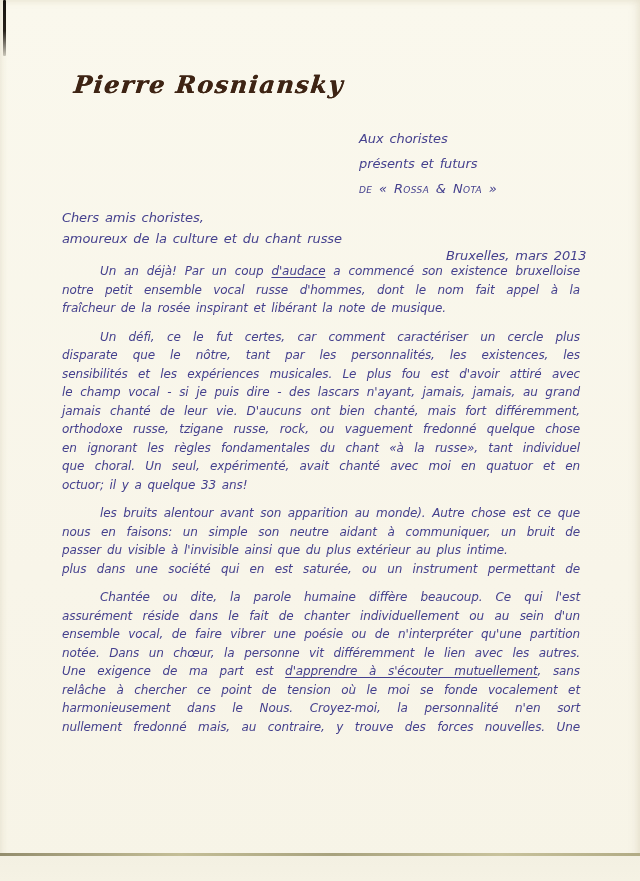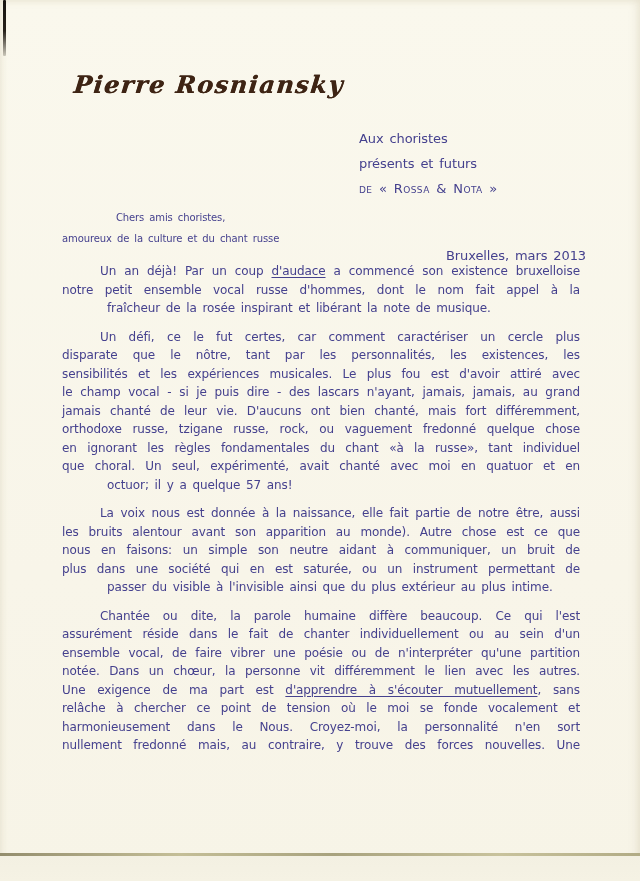--- a/index.html
+++ b/index.html
@@ -39,47 +39,47 @@
     position: absolute; top: 70px; left: 74px;
     font-family: "DejaVu Serif", serif;
     font-style: italic; font-weight: bold;
     font-size: 24px; letter-spacing: 1.5px;
     color: var(--head-ink);
     transform: skewX(-6deg);
     text-shadow: 0.4px 0.3px 0 var(--head-ink);
   }
 
   
-  .hand { word-spacing: 2px; letter-spacing: -0.1px; }
+  .hand { font-style: italic; word-spacing: 2px; letter-spacing: -0.1px; }
 
   .recipient {
     position: absolute; top: 126px; left: 359px;
     font-size: 13px; line-height: 25px;
   }
   .recipient .rline:last-child { font-variant: small-caps; letter-spacing: 0.4px; }
 
   .dateline {
     position: absolute; top: 203px; left: 446px;
     font-size: 13px;
     margin-top: 45px;
   }
 
   .salutation {
     position: absolute; top: 207px; left: 62px;
-    font-size: 10px; line-height: 21px; text-align: center;
+    font-size: 13px; line-height: 21px;
   }
 
   .letter-body {
     position: absolute; top: 262px; left: 62px; width: 518px;
     font-size: 12px; line-height: 18.5px;
   }
   .para { margin: 0 0 10px 0; }
   .para .line:first-child { padding-left: 38px; }
   .line { text-align: justify; text-align-last: justify; }
-  .line.short { text-align-last: left; margin-left: 45px; }
+  .line.short { text-align-last: left; }
   .u { text-decoration: underline; text-underline-offset: 2px; }
 </style>
 </head>
 <body>
 
 <div class="page">
 
   <div class="streak-top-left"></div>
 
   <div class="letterhead">Pierre Rosniansky</div>
@@ -105,28 +105,27 @@
       </div>
       <div class="para">
         <div class="line">Un défi, ce le fut certes, car comment caractériser un cercle plus</div>
         <div class="line">disparate que le nôtre, tant par les personnalités, les existences, les</div>
         <div class="line">sensibilités et les expériences musicales. Le plus fou est d'avoir attiré avec</div>
         <div class="line">le champ vocal - si je puis dire - des lascars n'ayant, jamais, jamais, au grand</div>
         <div class="line">jamais chanté de leur vie. D'aucuns ont bien chanté, mais fort différemment,</div>
         <div class="line">orthodoxe russe, tzigane russe, rock, ou vaguement fredonné quelque chose</div>
         <div class="line">en ignorant les règles fondamentales du chant «à la russe», tant individuel</div>
         <div class="line">que choral. Un seul, expérimenté, avait chanté avec moi en quatuor et en</div>
-        <div class="line short">octuor; il y a quelque 57 ans!</div>
+        <div class="line short">octuor; il y a quelque 33 ans!</div>
       </div>
       <div class="para">
-        <div class="line">La voix nous est donnée à la naissance, elle fait partie de notre être, aussi</div>
         <div class="line">les bruits alentour avant son apparition au monde). Autre chose est ce que</div>
         <div class="line">nous en faisons: un simple son neutre aidant à communiquer, un bruit de</div>
+        <div class="line short">passer du visible à l'invisible ainsi que du plus extérieur au plus intime.</div>
         <div class="line">plus dans une société qui en est saturée, ou un instrument permettant de</div>
-        <div class="line short">passer du visible à l'invisible ainsi que du plus extérieur au plus intime.</div>
       </div>
       <div class="para">
         <div class="line">Chantée ou dite, la parole humaine diffère beaucoup. Ce qui l'est</div>
         <div class="line">assurément réside dans le fait de chanter individuellement ou au sein d'un</div>
         <div class="line">ensemble vocal, de faire vibrer une poésie ou de n'interpréter qu'une partition</div>
         <div class="line">notée. Dans un chœur, la personne vit différemment le lien avec les autres.</div>
         <div class="line">Une exigence de ma part est <span class="u">d'apprendre à s'écouter mutuellement</span>, sans</div>
         <div class="line">relâche à chercher ce point de tension où le moi se fonde vocalement et</div>
         <div class="line">harmonieusement dans le Nous. Croyez-moi, la personnalité n'en sort</div>
         <div class="line">nullement fredonné mais, au contraire, y trouve des forces nouvelles. Une</div>

